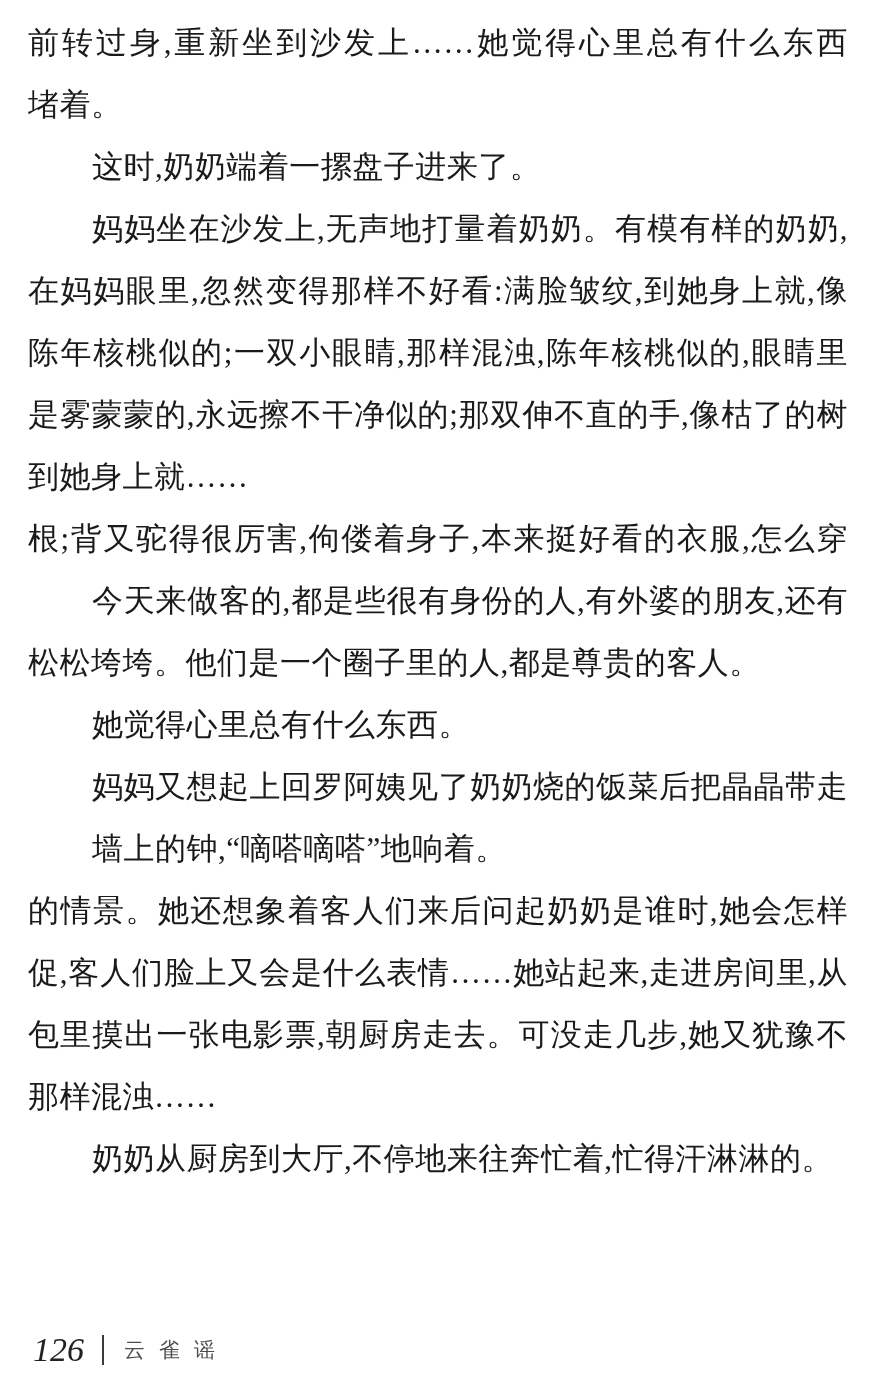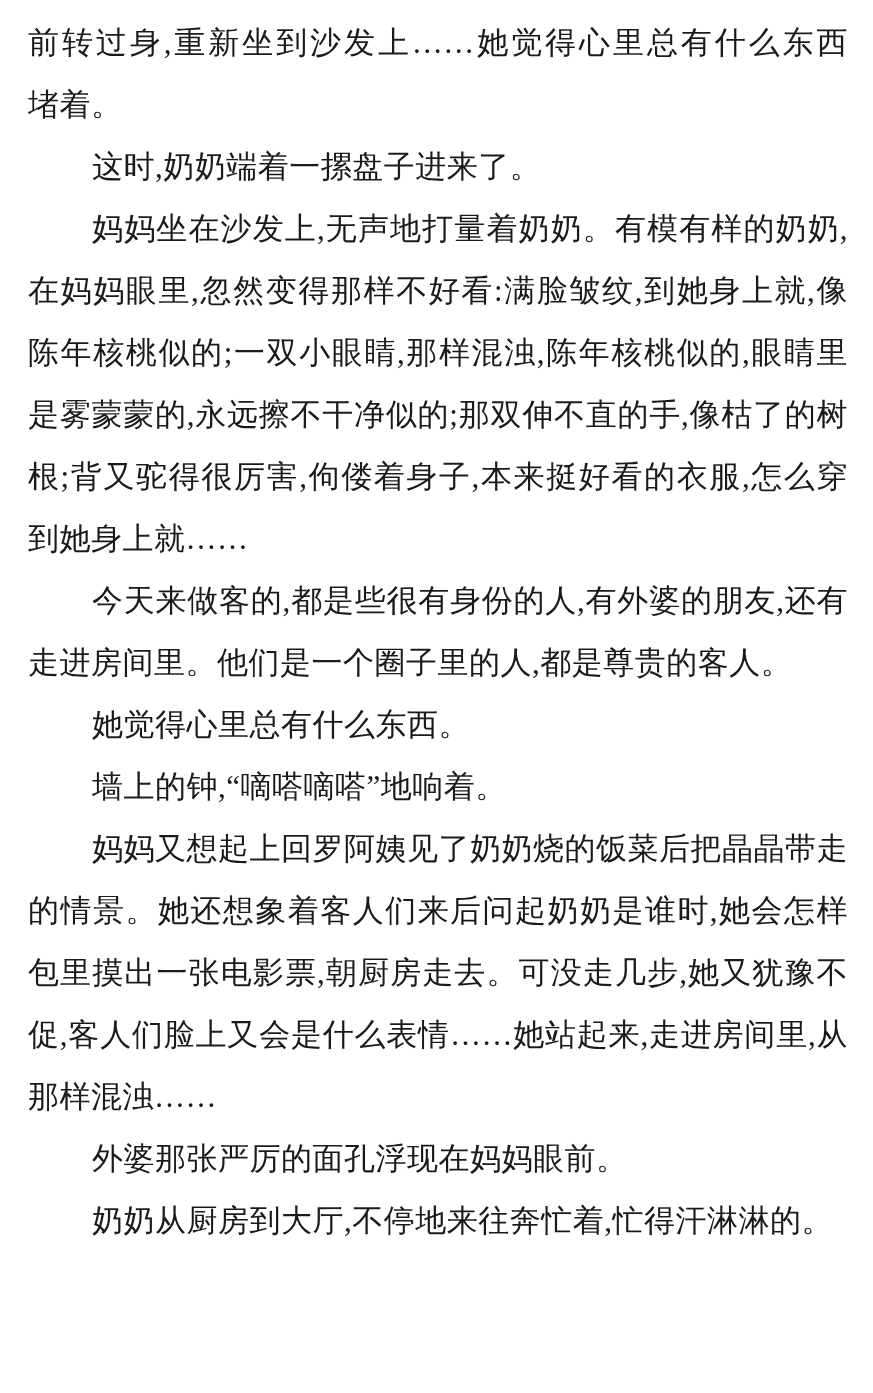--- a/index.html
+++ b/index.html
@@ -71,29 +71,33 @@
 <div class="page">
 
   <div class="text-body" id="text-body">
       <div class="line">前转过身,重新坐到沙发上……她觉得心里总有什么东西</div>
       <div class="line pend">堵着。</div>
       <div class="line ind pend">这时,奶奶端着一摞盘子进来了。</div>
       <div class="line ind">妈妈坐在沙发上,无声地打量着奶奶。有模有样的奶奶,</div>
       <div class="line">在妈妈眼里,忽然变得那样不好看:满脸皱纹,到她身上就,像颗</div>
       <div class="line">陈年核桃似的;一双小眼睛,那样混浊,陈年核桃似的,眼睛里总</div>
       <div class="line">是雾蒙蒙的,永远擦不干净似的;那双伸不直的手,像枯了的树</div>
+      <div class="line pend">到她身上就……</div>
       <div class="line">根;背又驼得很厉害,佝偻着身子,本来挺好看的衣服,怎么穿</div>
-      <div class="line pend">到她身上就……</div>
       <div class="line ind">今天来做客的,都是些很有身份的人,有外婆的朋友,还有</div>
-      <div class="line pend">走进房间里。他们是一个圈子里的人,都是尊贵的客人。</div>
+      <div class="line pend">松松垮垮。他们是一个圈子里的人,都是尊贵的客人。</div>
       <div class="line ind pend">她觉得心里总有什么东西。</div>
+      <div class="line ind">妈妈又想起上回罗阿姨见了奶奶烧的饭菜后把晶晶带走</div>
       <div class="line ind pend">墙上的钟,“嘀嗒嘀嗒”地响着。</div>
-      <div class="line ind">妈妈又想起上回罗阿姨见了奶奶烧的饭菜后把晶晶带走</div>
       <div class="line">的情景。她还想象着客人们来后问起奶奶是谁时,她会怎样局</div>
+      <div class="line">促,客人们脸上又会是什么表情……她站起来,走进房间里,从</div>
       <div class="line">包里摸出一张电影票,朝厨房走去。可没走几步,她又犹豫不</div>
-      <div class="line">促,客人们脸上又会是什么表情……她站起来,走进房间里,从</div>
       <div class="line pend">那样混浊……</div>
-      <div class="line ind pend">外婆那张严厉的面孔浮现在妈妈眼前。</div>
       <div class="line ind pend">奶奶从厨房到大厅,不停地来往奔忙着,忙得汗淋淋的。</div>
     </div>
 
+  <div class="footer">
+    <span class="pagenum">126</span>
+    <span class="sep"></span>
+    <span class="booktitle">云雀谣</span>
+  </div>
 
 </div>
 
 </body></html>

